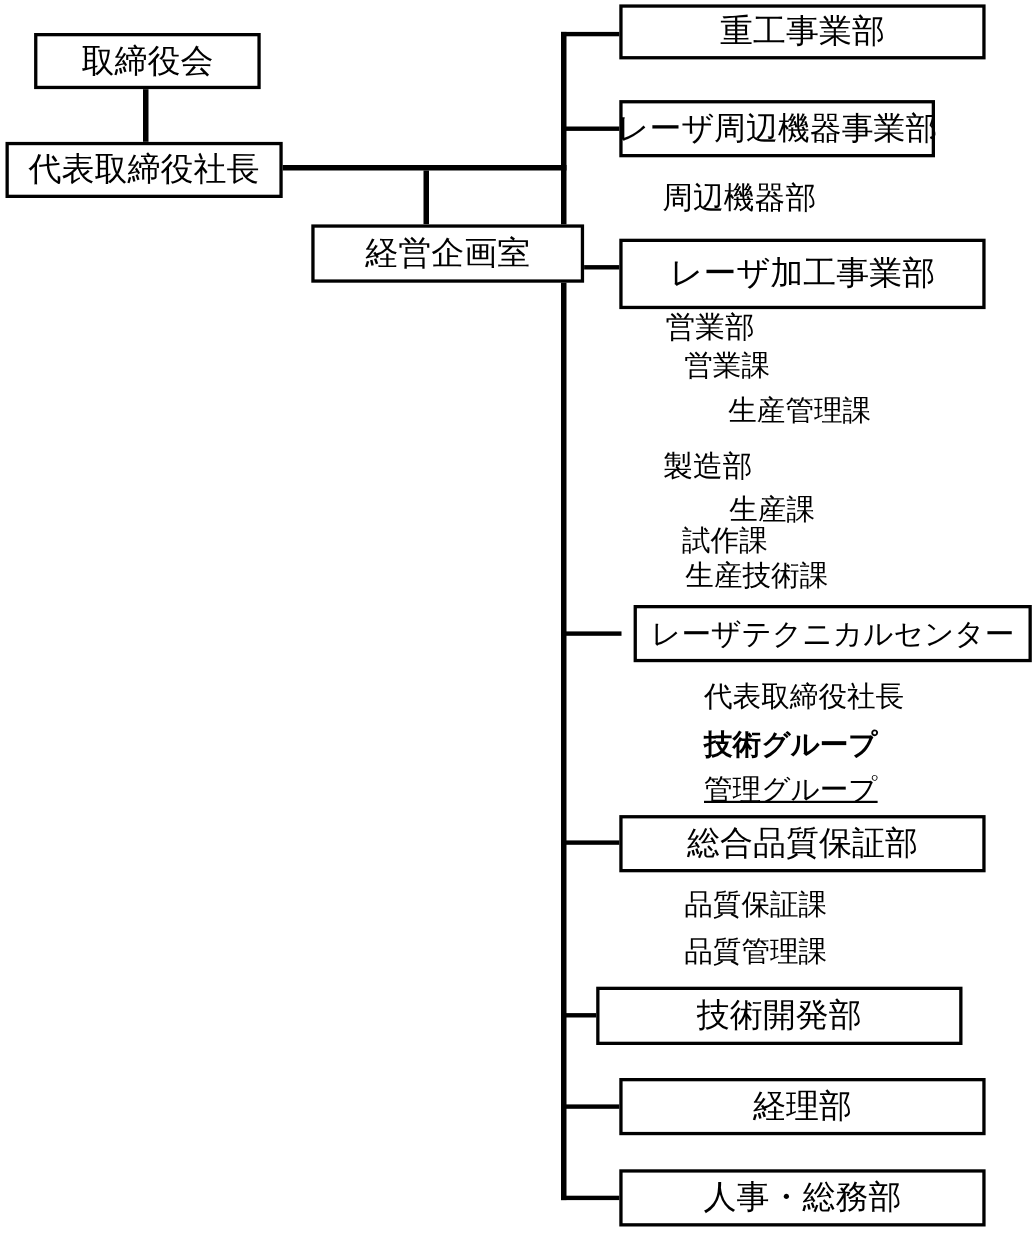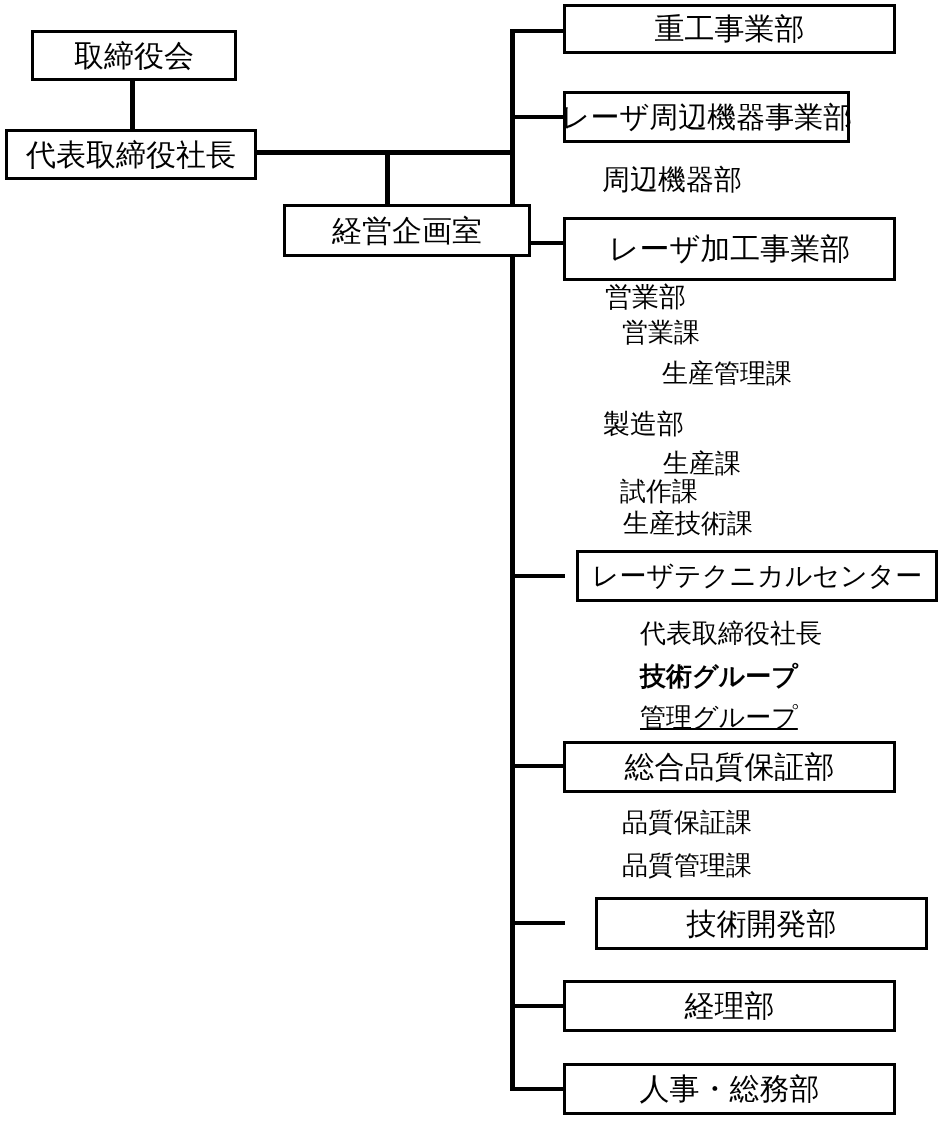--- a/index.html
+++ b/index.html
@@ -76,21 +76,21 @@
   </div>
   <div class="node" style="left:563px; top:217px; width:333px; height:64px; font-size:30px;">
     <span>レーザ加工事業部</span>
   </div>
   <div class="node" style="left:563px; top:550px; width:362px; height:52px; font-size:27px;margin-left:13px;">
     <span>レーザテクニカルセンター</span>
   </div>
   <div class="node" style="left:563px; top:741px; width:333px; height:52px; font-size:30px;">
     <span>総合品質保証部</span>
   </div>
-  <div class="node" style="left:595px; top:897px; width:333px; height:53px; font-size:30px;">
+  <div class="node" style="left:542px; top:897px; width:333px; height:53px; font-size:30px;">
     <span>技術開発部</span>
   </div>
   <div class="node" style="left:563px; top:980px; width:333px; height:52px; font-size:30px;">
     <span>経理部</span>
   </div>
   <div class="node" style="left:563px; top:1063px; width:333px; height:52px; font-size:30px;">
     <span>人事・総務部</span>
   </div>
 
   <div class="sublabel" style="left:602px; top:164px; font-size:28px;">周辺機器部</div>

